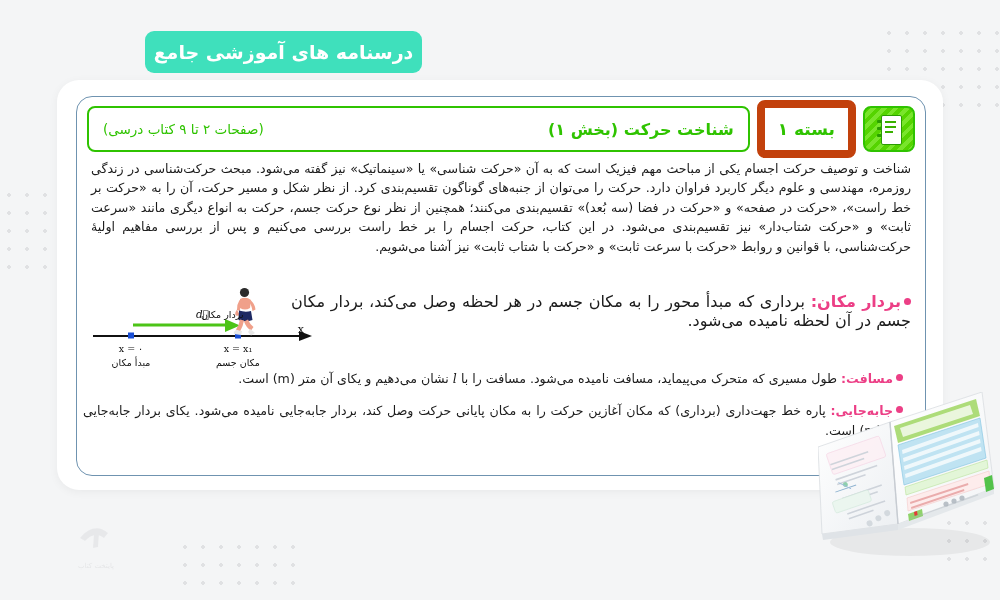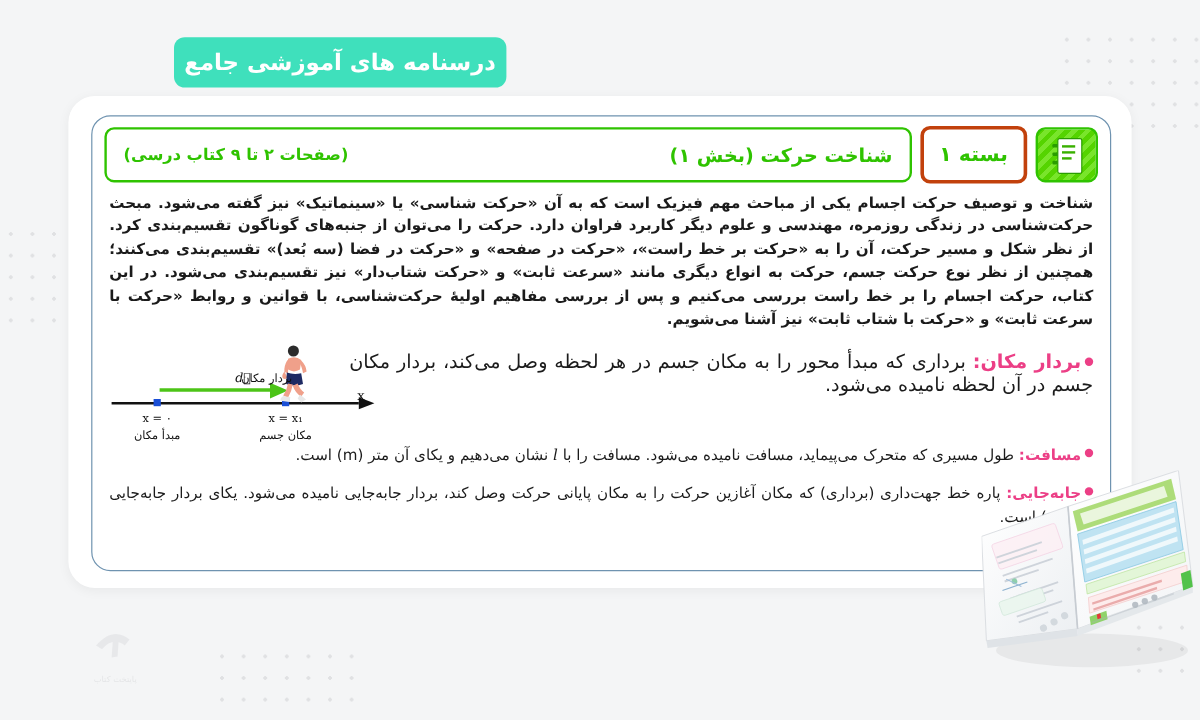--- a/index.html
+++ b/index.html
@@ -64,39 +64,39 @@
   .note-glyph .ln{position:absolute;left:7px;height:2px;background:#39b000;}
   .note-glyph .ln1{top:6px;width:11px;}
   .note-glyph .ln2{top:11px;width:11px;}
   .note-glyph .ln3{top:16px;width:8px;}
   .note-glyph .ring{
     position:absolute;left:-1px;width:6px;height:3px;background:#2a9d00;border-radius:1px;
   }
   .note-glyph .r1{top:5px;} .note-glyph .r2{top:12px;} .note-glyph .r3{top:19px;}
 
   #pkg-box{
-    height:42px;border:3px solid #c2410c;border-radius:8px;background:#fff;
+    height:42px;border:8px solid #c2410c;border-radius:8px;background:#fff;
     display:flex;align-items:center;justify-content:center;padding:0 13px;flex:0 0 auto;
   }
   #pkg-box .t{color:#2fc300;font-size:17px;font-weight:bold;white-space:nowrap;}
 
   #subject-box{
     flex:1 1 auto;height:42px;border:2px solid #2fc300;border-radius:8px;background:#fff;
     display:flex;align-items:center;justify-content:space-between;padding:0 14px;
   }
   #subject-box .t{color:#2fc300;font-size:16px;font-weight:bold;white-space:nowrap;margin-left:28px;}
-  #subject-box .pages{color:#2fc300;font-size:13.5px;font-weight:bold;white-space:nowrap;}
+  #subject-box .pages{color:#2fc300;font-size:13.5px;font-weight:normal;white-space:nowrap;}
 
   
   #body-text{
     position:absolute;right:14px;top:62px;width:820px;
     color:#1b1b1b;font-size:12.6px;line-height:19.4px;text-align:justify;
     direction:rtl;
   }
-  #body-text p{margin:0 0 12px 0;font-weight:bold;}
+  #body-text p{margin:0 0 12px 0;}
 
   
   #posvec-block{
     position:absolute;right:14px;top:195px;width:620px;direction:rtl;
   }
   .bullet-line{display:block;font-size:16px;line-height:19.4px;color:#1b1b1b;text-align:justify;}
   .dot-pink{
     display:inline-block;width:7px;height:7px;border-radius:50%;
     background:#ec3f86;vertical-align:2px;margin-left:3px;
   }
@@ -104,21 +104,21 @@
   .lbl-orange{color:#f05a22;font-weight:bold;}
 
   
   #diagram{
     position:absolute;left:14px;top:188px;width:230px;height:88px;
   }
   #diagram svg{display:block;}
 
   
   #defs{
-    position:absolute;right:14px;top:272px;width:820px;direction:rtl;
+    position:absolute;right:22px;top:272px;width:820px;direction:rtl;
   }
   .def-row{font-size:12.6px;line-height:20px;color:#1b1b1b;text-align:justify;}
   .note-badge{
     display:inline-block;width:15px;height:14px;border-radius:3px;background:#f05a22;
     color:#fff;font-size:10px;line-height:14px;text-align:center;vertical-align:-2px;
     margin-left:3px;
   }
   .rtl-right{text-align:right;}
   .italic-l{font-style:italic;font-family:"DejaVu Serif","Liberation Serif",serif;}
 

